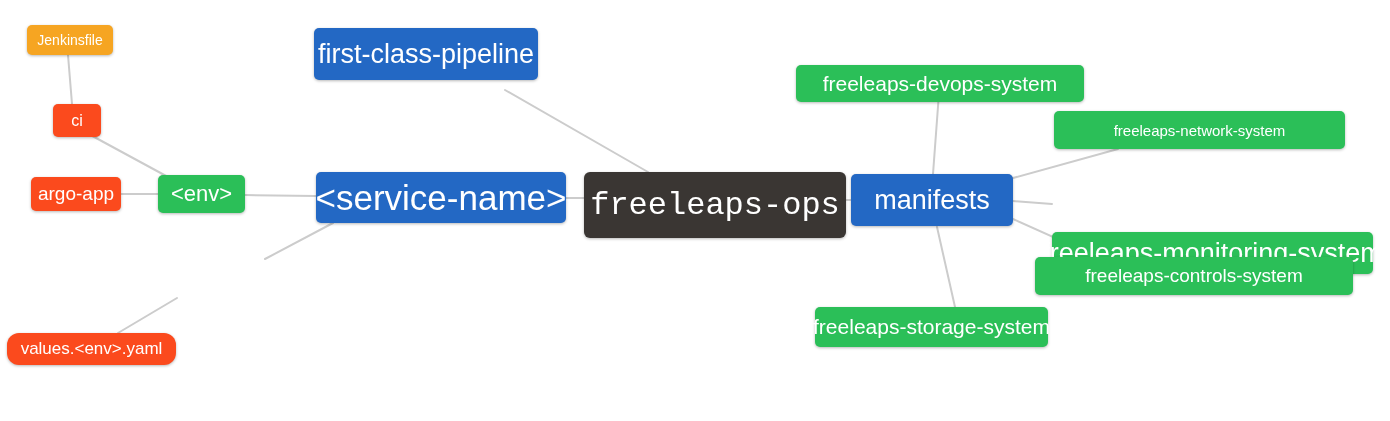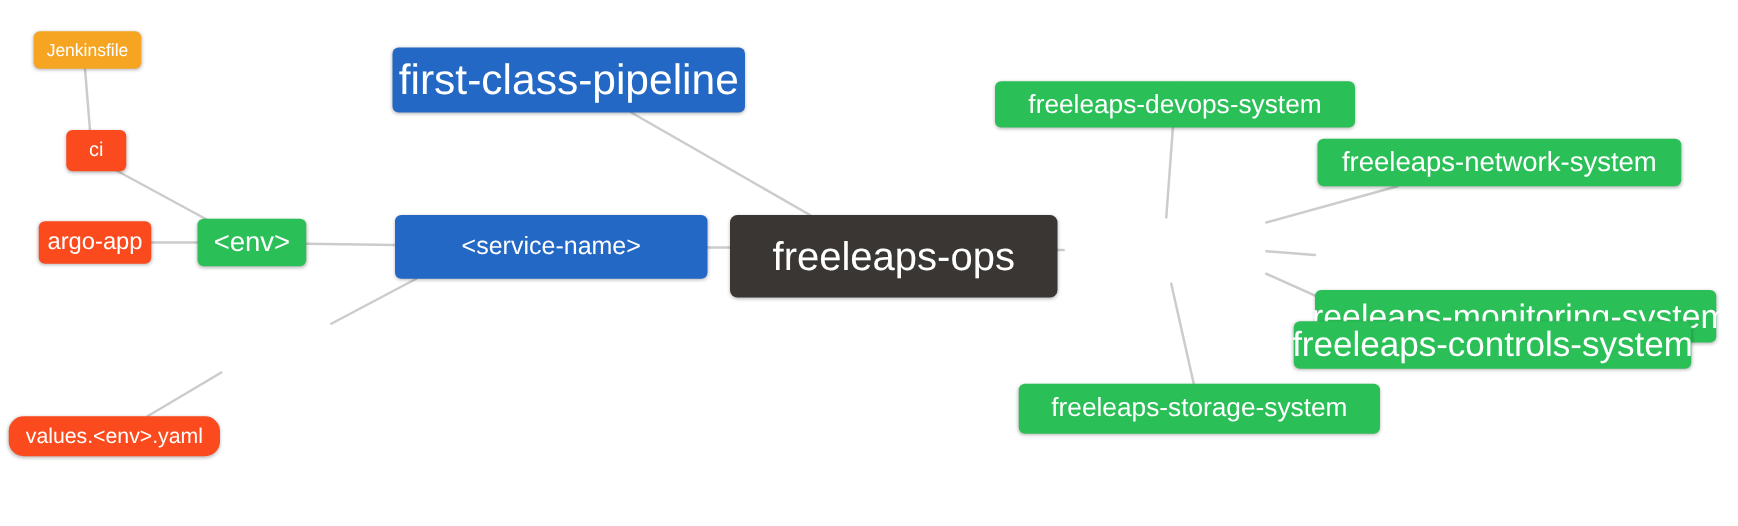--- a/index.html
+++ b/index.html
@@ -16,41 +16,41 @@
     position:absolute;
     display:flex;align-items:center;justify-content:center;
     box-sizing:border-box;
     color:var(--node-text,#fff);
     border-radius:5px;
     box-shadow:0 1px 3px rgba(0,0,0,.28);
     white-space:nowrap;
     cursor:pointer;
     user-select:none;
   }
-  .lv0{background:var(--root-bg);}
+  .lv0{background:var(--root-bg);font-family:Liberation Mono, monospace;}
   .lv1{background:var(--branch-bg);}
   .lv2{background:var(--leaf2-bg);}
   .lv3{background:var(--leaf3-bg);}
   .lv4{background:var(--leaf4-bg);}
 
   .n-jenkinsfile {left:27px; top:25px; width:86px; height:30px; font-size:14px;}
   .n-ci          {left:53px; top:104px;width:48px; height:33px; font-size:16px;}
   .n-argo-app    {left:31px; top:177px;width:90px; height:34px; font-size:19px;}
   .n-env         {left:158px;top:175px;width:87px; height:38px; font-size:22px;}
   .n-helm-pkg    {left:147px;top:257px;width:118px;height:40px; font-size:22px;}
   .n-values      {left:7px;  top:333px;width:169px;height:32px; font-size:17px;border-radius:12px;}
-  .n-fcp         {left:314px;top:38px; width:282px;height:52px; font-size:34px;}
-  .n-service     {left:316px;top:172px;width:250px;height:51px; font-size:20px;}
+  .n-fcp         {left:314px;top:28px; width:224px;height:52px; font-size:27px;}
+  .n-service     {left:316px;top:172px;width:250px;height:51px; font-size:35px;}
   .n-ops         {left:584px;top:172px;width:262px;height:66px; font-size:32px; border-radius:6px;}
   .n-manifests   {left:851px;top:174px;width:162px;height:52px; font-size:27px;}
   .n-devops      {left:796px;top:29px; width:288px;height:37px; font-size:21px;margin-top:36px;}
-  .n-network     {left:1054px;top:111px;width:291px;height:38px;font-size:22px;}
+  .n-network     {left:1054px;top:111px;width:291px;height:38px;font-size:15px;}
   .n-monitoring  {left:1052px;top:184px;width:321px;height:42px;font-size:27px;margin-top:48px;}
-  .n-controls    {left:1035px;top:257px;width:318px;height:38px;font-size:28px;}
-  .n-storage     {left:815px;top:307px;width:289px;height:40px; font-size:21px;}
+  .n-controls    {left:1035px;top:257px;width:318px;height:38px;font-size:19px;}
+  .n-storage     {left:815px;top:307px;width:233px;height:40px; font-size:21px;}
 </style>
 </head>
 <body>
 
 <div id="canvas">
 
   <svg id="edges" viewBox="0 0 1390 421" xmlns="http://www.w3.org/2000/svg">
     <line class="edge" x1="68" y1="55" x2="72" y2="104"></line>
     <line class="edge" x1="85" y1="132" x2="168" y2="177"></line>
     <line class="edge" x1="121" y1="194" x2="158" y2="194"></line>
@@ -68,19 +68,20 @@
   </svg>
 
   <div class="node lv4 n-jenkinsfile">Jenkinsfile</div>
   <div class="node lv3 n-ci">ci</div>
   <div class="node lv2 n-env">&lt;env&gt;</div>
   <div class="node lv3 n-argo-app">argo-app</div>
   <div class="node lv3 n-values">values.&lt;env&gt;.yaml</div>
   <div class="node lv1 n-fcp">first-class-pipeline</div>
   <div class="node lv1 n-service">&lt;service-name&gt;</div>
   <div class="node lv0 n-ops">freeleaps-ops</div>
+  <div class="node lv1 n-manifests">manifests</div>
   <div class="node lv2 n-devops">freeleaps-devops-system</div>
   <div class="node lv2 n-network">freeleaps-network-system</div>
   <div class="node lv2 n-monitoring">freeleaps-monitoring-system</div>
   <div class="node lv2 n-controls">freeleaps-controls-system</div>
   <div class="node lv2 n-storage">freeleaps-storage-system</div>
 
 </div>
 
 </body></html>

